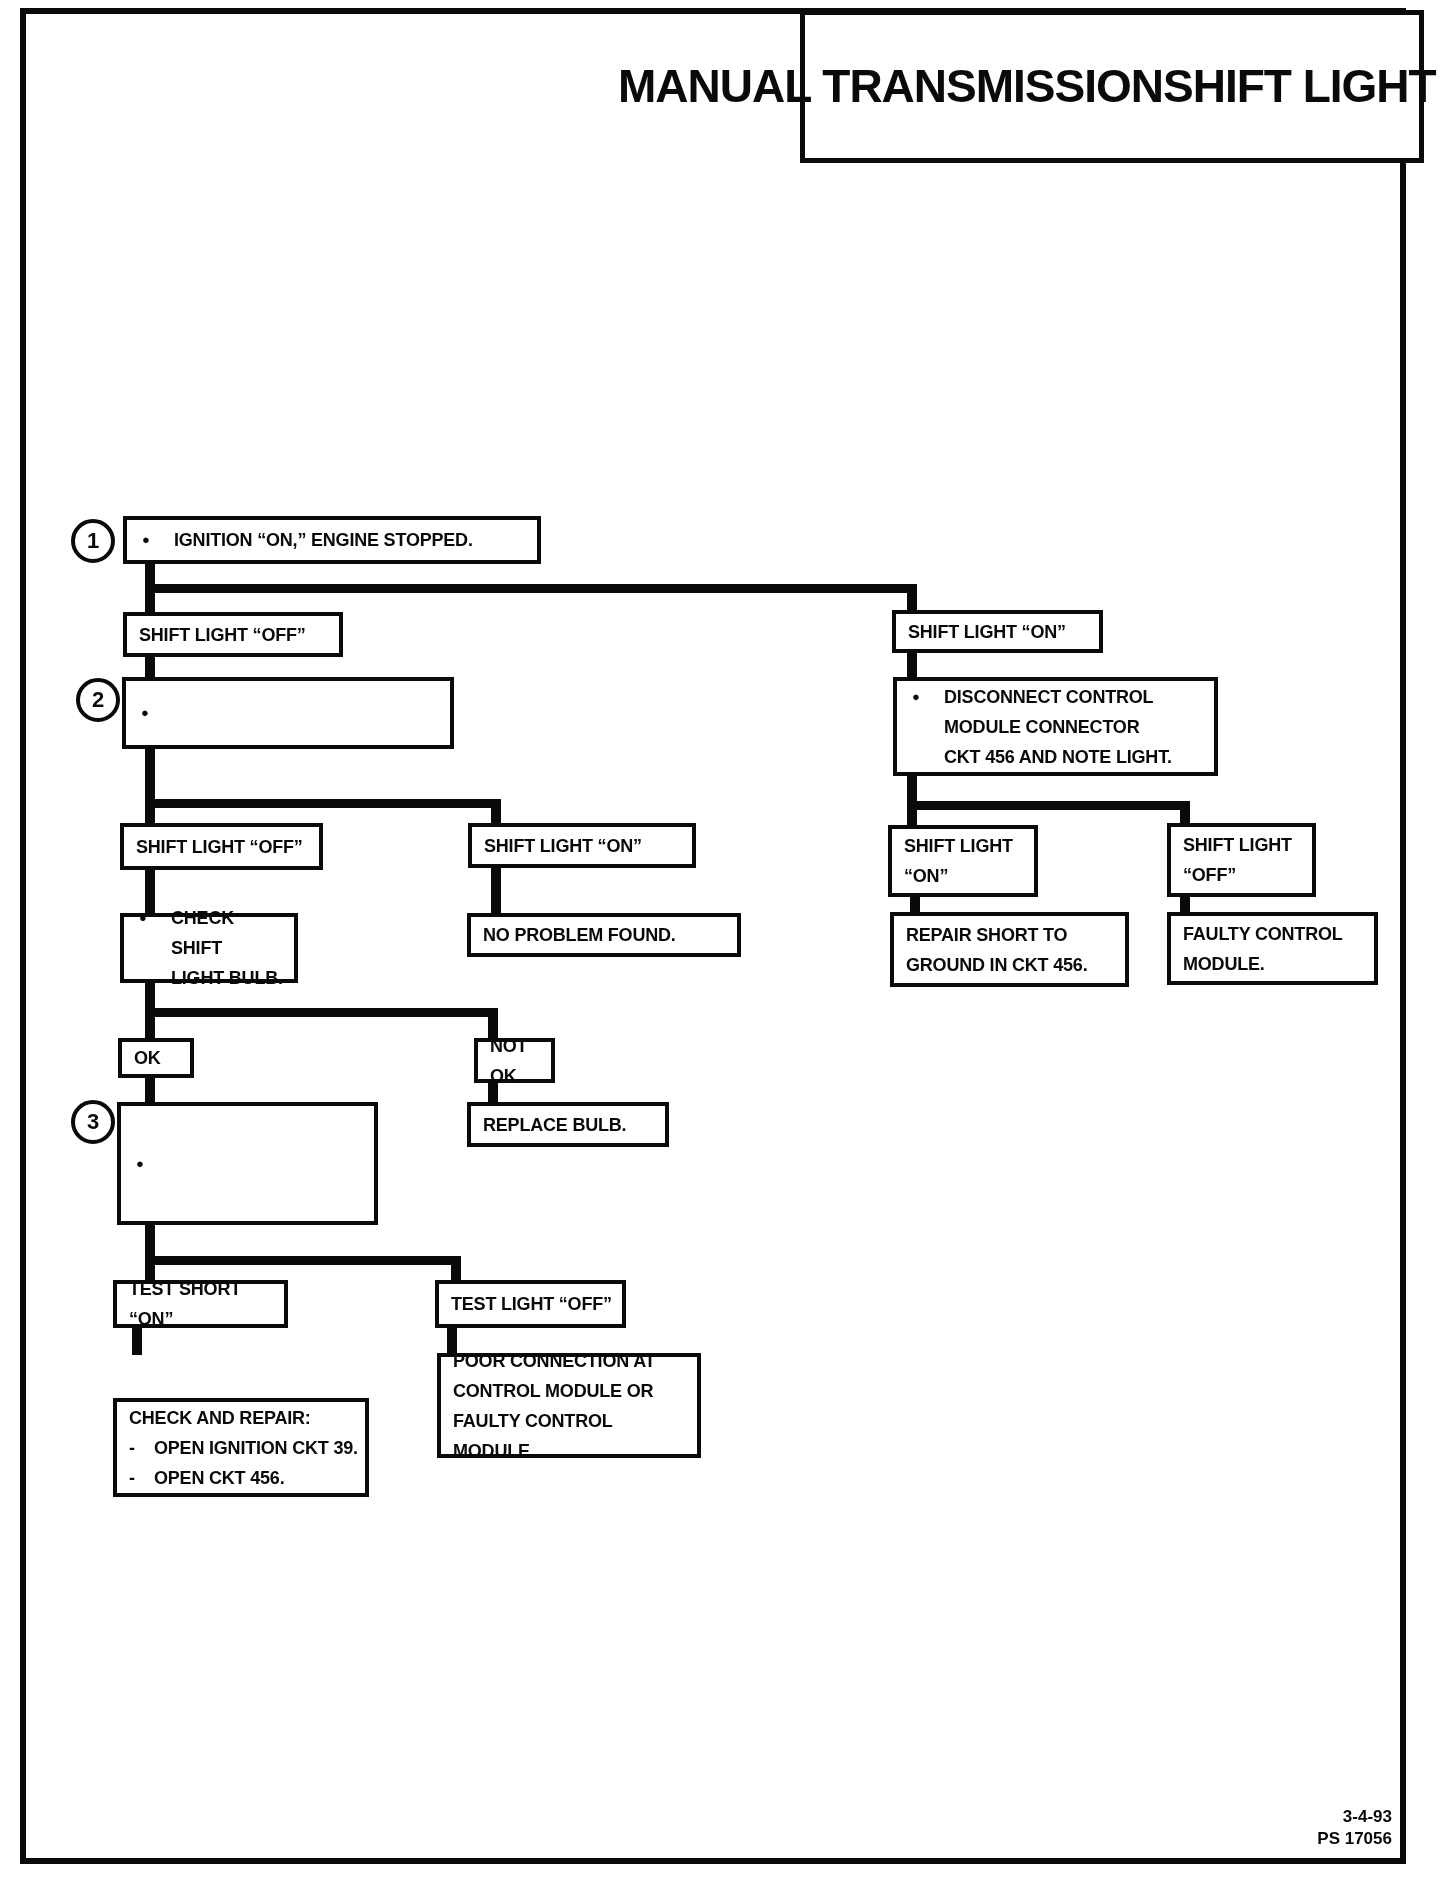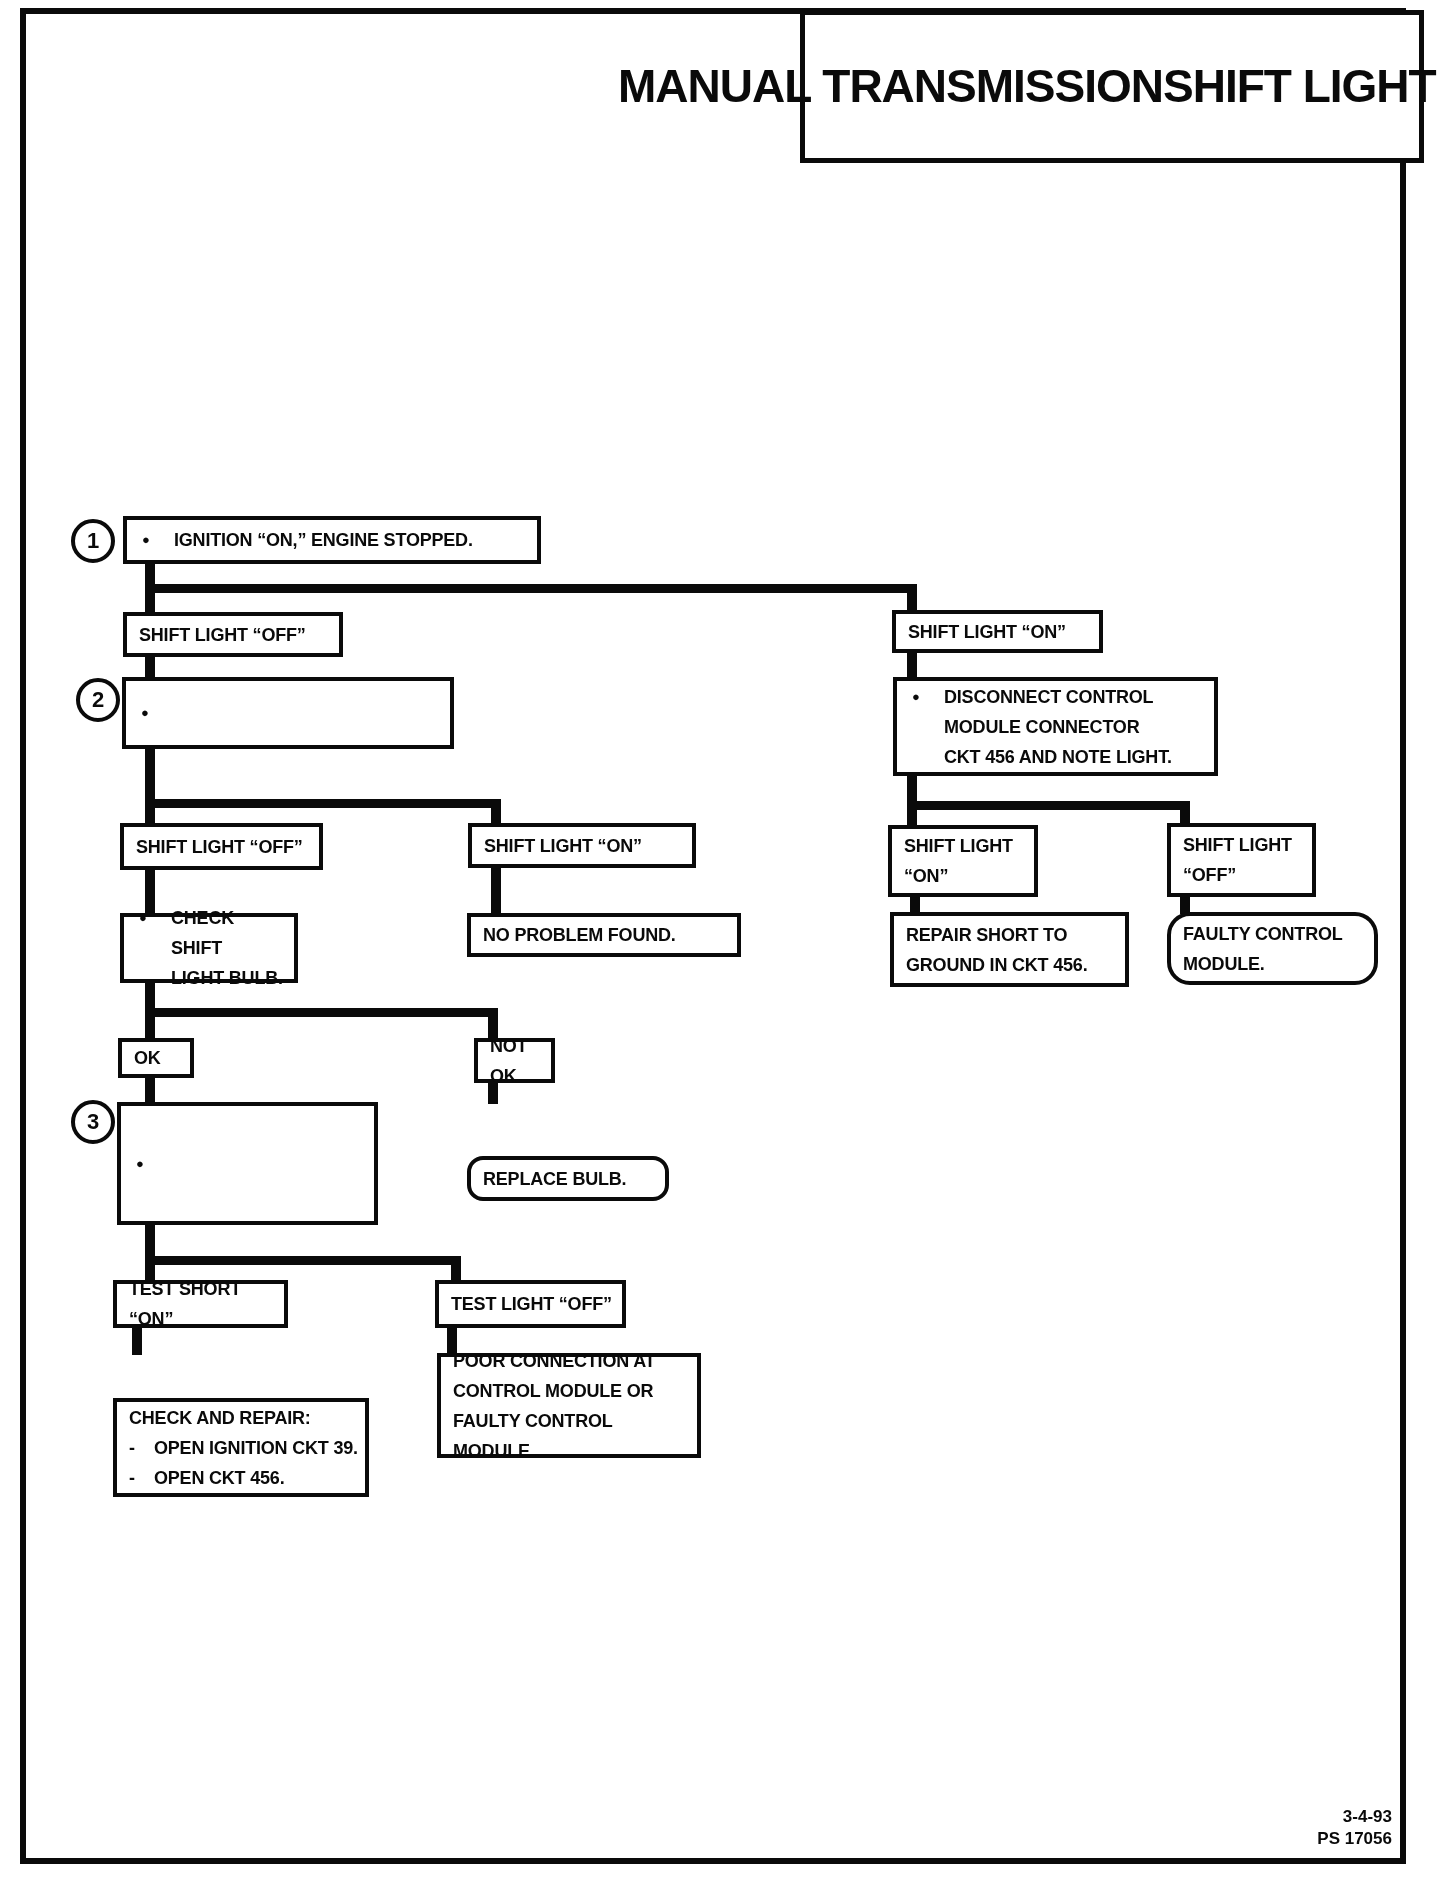--- a/index.html
+++ b/index.html
@@ -142,42 +142,42 @@
         <span class="content">
           <span class="label">NO PROBLEM FOUND.</span>
         </span>
       </div>
       <div class="node plain" style="left: 890px; top: 912px; width: 239px; height: 75px;">
         <span class="content">
           <span class="label">REPAIR SHORT TO
 GROUND IN CKT 456.</span>
         </span>
       </div>
-      <div class="node plain" style="left: 1167px; top: 912px; width: 211px; height: 73px; border-radius: 23px;">
+      <div class="node plain" style="left: 1167px; top: 912px; width: 211px; height: 73px;">
         <span class="content">
           <span class="label">FAULTY CONTROL
 MODULE.</span>
         </span>
       </div>
       <div class="node plain" style="left: 118px; top: 1038px; width: 76px; height: 40px;">
         <span class="content">
           <span class="label">OK</span>
         </span>
       </div>
       <div class="node plain" style="left: 474px; top: 1038px; width: 81px; height: 45px;">
         <span class="content">
           <span class="label">NOT OK</span>
         </span>
       </div>
       <div class="node" style="left: 117px; top: 1102px; width: 261px; height: 123px;">
         <span class="content">
           <span class="bullet">●</span>
         </span>
       </div>
-      <div class="node plain" style="left: 467px; top: 1156px; width: 202px; height: 45px; border-radius: 16px;">
+      <div class="node plain" style="left: 467px; top: 1102px; width: 202px; height: 45px;">
         <span class="content">
           <span class="label">REPLACE BULB.</span>
         </span>
       </div>
       <div class="node plain" style="left: 113px; top: 1280px; width: 175px; height: 48px;">
         <span class="content">
           <span class="label">TEST SHORT “ON”</span>
         </span>
       </div>
       <div class="node plain" style="left: 435px; top: 1280px; width: 191px; height: 48px;">

